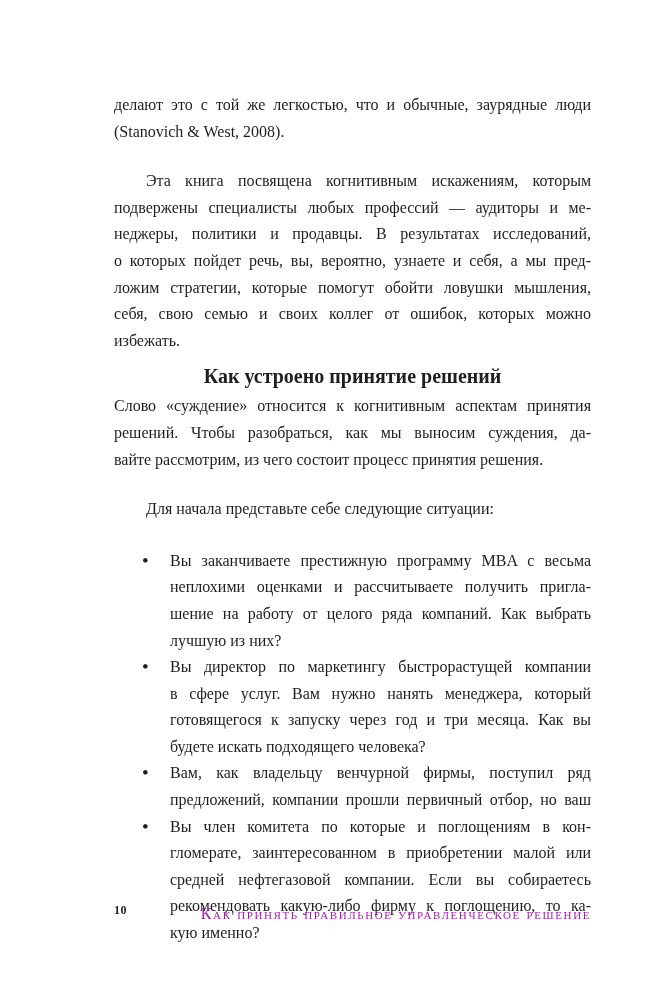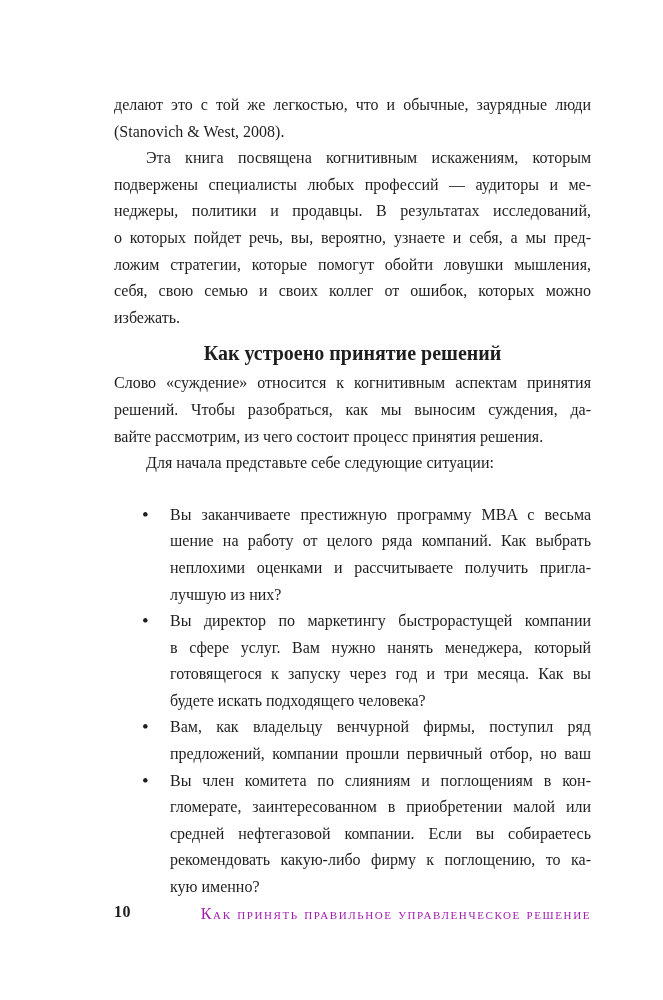--- a/index.html
+++ b/index.html
@@ -27,20 +27,21 @@
     height: 26.6px;
     white-space: nowrap;
     text-align: justify;
     text-align-last: justify;
   }
   .line.last {
     text-align-last: left;
   }
   .line.indent {
     padding-left: 32px;
+    margin-top: 23px;
   }
   .heading {
     font-weight: bold;
     font-size: 20px;
     line-height: 26px;
     text-align: center;
     margin-top: 9px;
     margin-bottom: 4px;
     white-space: nowrap;
   }
@@ -63,21 +64,21 @@
     top: 903px;
     left: 114px;
     width: 477px;
     height: 20px;
   }
   .page-number {
     position: absolute;
     left: 0;
     top: 0;
     font-weight: bold;
-    font-size: 16px;
+    font-size: 12px;
     letter-spacing: 0.5px;
   }
   .running-title {
     position: absolute;
     right: 0;
     top: 2px;
     font-size: 16px;
     font-variant: small-caps;
     letter-spacing: 1.6px;
     color: #a21caf;
@@ -116,42 +117,42 @@
     <div class="line indent last">Для начала представьте себе следующие ситуации:</div>
   </div>
 
   <div class="gap-before-list"></div>
 
   <div>
 
     <div class="bullet-item">
       <span class="bullet-mark">•</span>
       <div class="line">Вы заканчиваете престижную программу MBA с весьма</div>
+      <div class="line">неплохими оценками и рассчитываете получить пригла-</div>
       <div class="line">шение на работу от целого ряда компаний. Как выбрать</div>
-      <div class="line">неплохими оценками и рассчитываете получить пригла-</div>
       <div class="line last">лучшую из них?</div>
     </div>
 
     <div class="bullet-item">
       <span class="bullet-mark">•</span>
       <div class="line">Вы директор по маркетингу быстрорастущей компании</div>
       <div class="line">в сфере услуг. Вам нужно нанять менеджера, который</div>
       <div class="line">готовящегося к запуску через год и три месяца. Как вы</div>
       <div class="line last">будете искать подходящего человека?</div>
     </div>
 
     <div class="bullet-item">
       <span class="bullet-mark">•</span>
       <div class="line">Вам, как владельцу венчурной фирмы, поступил ряд</div>
       <div class="line">предложений, компании прошли первичный отбор, но ваш</div>
     </div>
 
     <div class="bullet-item">
       <span class="bullet-mark">•</span>
-      <div class="line">Вы член комитета по слияниям и поглощениям в кон-</div>
+      <div class="line">Вы член комитета по которые и поглощениям в кон-</div>
       <div class="line">гломерате, заинтересованном в приобретении малой или</div>
       <div class="line">средней нефтегазовой компании. Если вы собираетесь</div>
       <div class="line">рекомендовать какую-либо фирму к поглощению, то ка-</div>
       <div class="line last">кую именно?</div>
     </div>
 
   </div>
 </div>
 
 <div class="footer">

